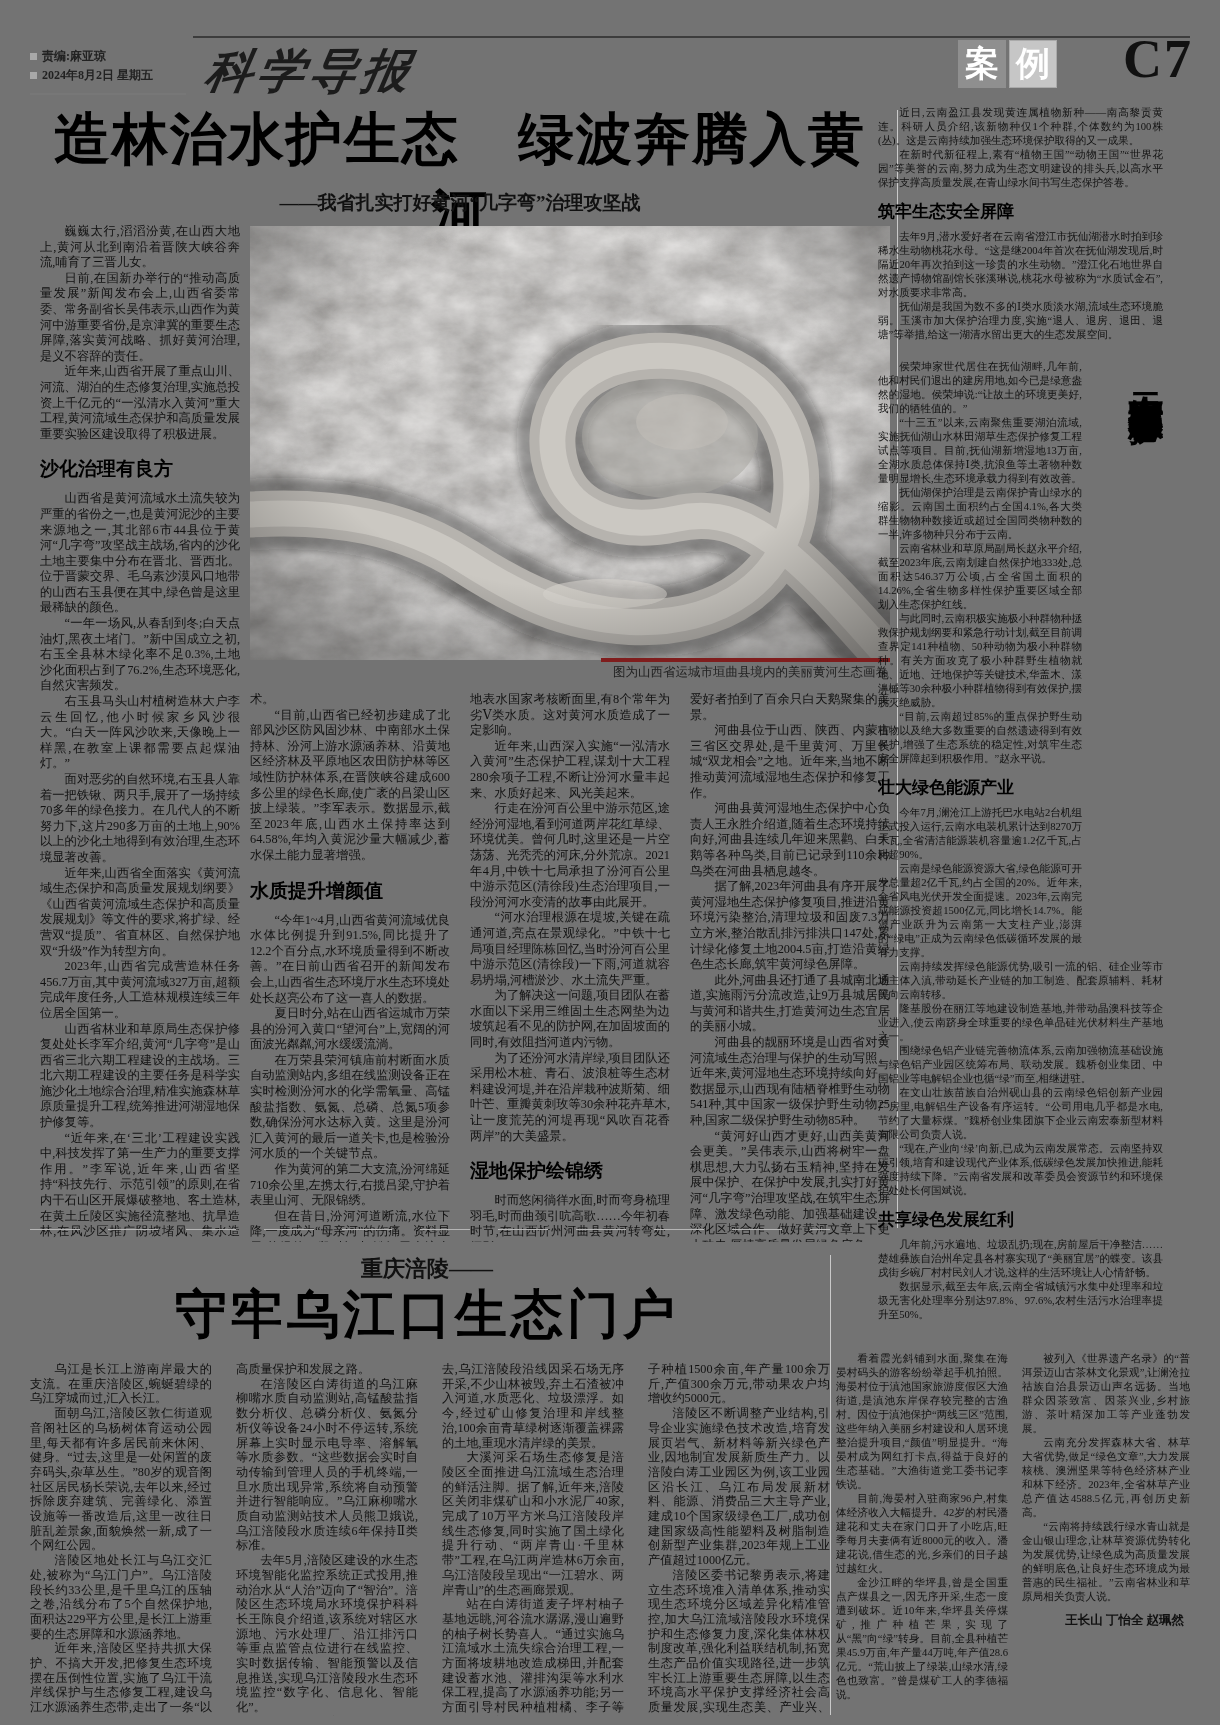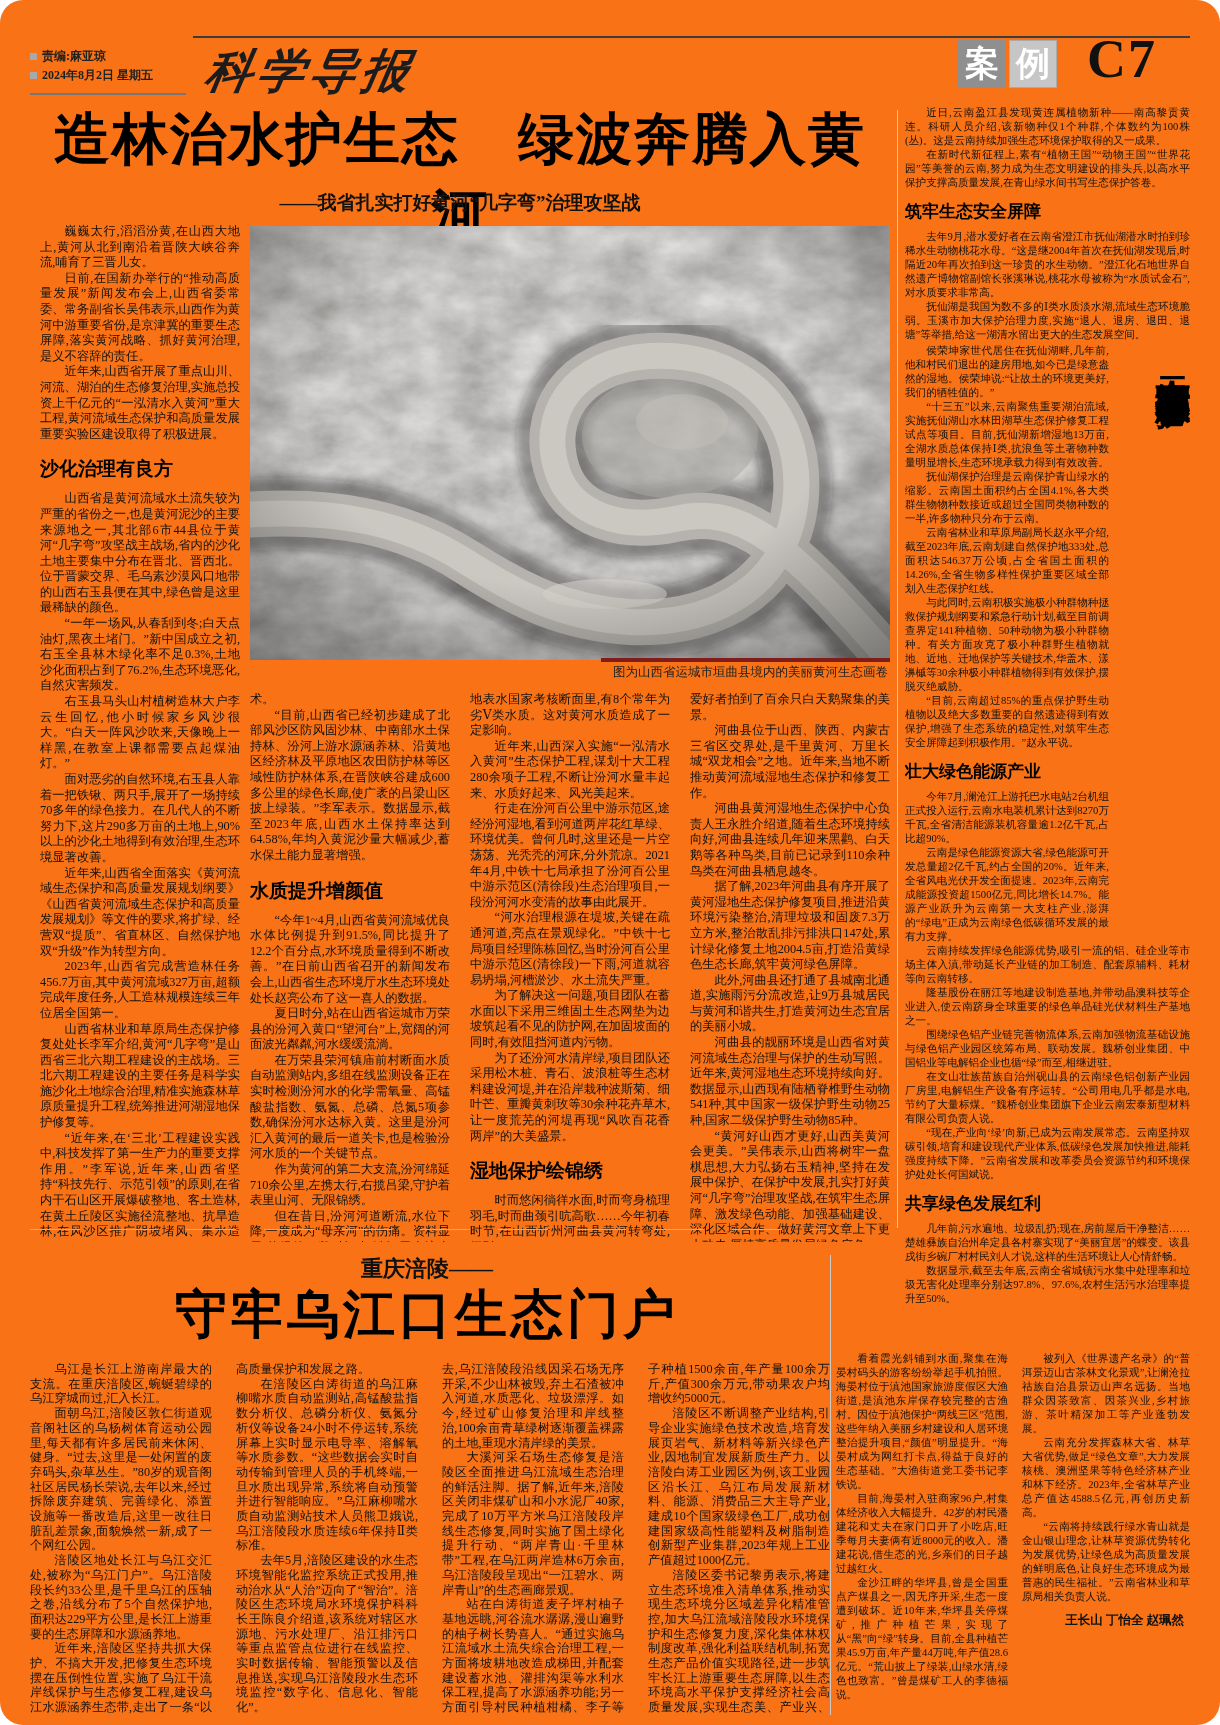--- a/index.html
+++ b/index.html
@@ -1,33 +1,33 @@
 <!DOCTYPE html>
 <html><head>
 <meta charset="utf-8">
 <style>
   html,body{margin:0;padding:0;background:#ffffff;}
-  .page{position:relative;width:1220px;height:1725px;background:#f97316;overflow:hidden;
-        font-family:"Liberation Serif","DejaVu Serif",serif;color:#111;border-radius:23px;}
+  .page{position:relative;width:1220px;height:1725px;background:#737373;overflow:hidden;
+        font-family:"Liberation Serif","DejaVu Serif",serif;color:#111;}
   .sans{font-family:"Liberation Sans","DejaVu Sans",sans-serif;}
 
   
   .top-rule{position:absolute;left:193px;top:36px;width:997px;height:2px;background:#3c3c3c;}
   .ed-block{position:absolute;left:30px;top:46px;width:156px;border-bottom:2px solid #777;
             padding-bottom:7px;font-size:12px;font-weight:bold;color:#222;}
   .ed-line{display:flex;align-items:center;margin:2px 0;}
   .sq{display:inline-block;width:7px;height:7px;background:#a9a9a9;margin-right:5px;flex:0 0 auto;}
   .masthead{position:absolute;left:206px;top:40px;font-size:47px;font-weight:bold;font-style:italic;
             letter-spacing:5px;transform:skewX(-10deg);color:#1c1c1c;}
   .badges{position:absolute;left:958px;top:40px;display:flex;gap:3px;}
   .badge{width:48px;height:48px;display:flex;align-items:center;justify-content:center;
          font-size:34px;font-weight:bold;color:#fff;}
   .b1{background:#8f8f8f;}
   .b2{background:#c6c6c6;border:1px solid #aaa;box-sizing:border-box;}
-  .page-no{position:absolute;left:1087px;top:28px;font-size:54px;font-weight:bold;letter-spacing:2px;text-align:center;}
+  .page-no{position:absolute;left:1123px;top:28px;font-size:54px;font-weight:bold;letter-spacing:2px;text-align:center;}
 
   
   .m-headline{position:absolute;left:30px;top:102px;width:860px;text-align:center;
               font-size:56px;font-weight:900;letter-spacing:2px;color:#000;}
   .m-subhead{position:absolute;left:30px;top:190px;width:860px;text-align:center;
              font-size:19px;font-weight:bold;}
   .photo{position:absolute;left:250px;top:226px;width:640px;height:434px;overflow:hidden;background:#7b7975;}
   .photo-cap{position:absolute;left:250px;top:664px;width:640px;text-align:right;font-size:12.5px;color:#222;}
   .photo-cap span{border-top:4px solid #7f1d1d;padding:3px 2px 0 12px;}
 
@@ -38,24 +38,24 @@
   .col-head{font-family:"Liberation Sans","DejaVu Sans",sans-serif;font-weight:800;
             font-size:19px;margin:14px 0 9px 0;text-indent:0;color:#000;}
   .byline{text-align:right;font-weight:bold;margin:8px 6px 0 0;font-size:12.5px;}
 
   #mcol1{left:40px;top:224px;height:1016px;}
   #mcol2{left:250px;top:692px;height:550px;}
   #mcol3{left:470px;top:692px;height:550px;}
   #mcol4{left:690px;top:692px;height:550px;}
 
   
-  .rail{position:absolute;left:905px;top:106px;width:285px;height:1240px;overflow:hidden;}
+  .rail{position:absolute;left:878px;top:106px;width:285px;height:1240px;overflow:hidden;}
   .rail .para{font-size:10.6px;line-height:14px;}
   .rail .col-head{font-size:17px;margin:10px 0 7px 0;}
-  .rail-split{display:flex;gap:12px;margin-top:2px;justify-content:center;}
+  .rail-split{display:flex;gap:12px;margin-top:18px;justify-content:center;}
   .rail-narrow{width:204px;flex:0 0 auto;}
   .v-head{flex:1;writing-mode:vertical-rl;text-orientation:upright;font-size:35px;font-weight:900;
           line-height:1.0;height:588px;margin:6px auto 0;letter-spacing:1px;color:#000;
           font-family:"Liberation Serif","DejaVu Serif",serif;}
   .vrule{position:absolute;width:1px;background:#c9c9c9;}
   #vrule-main{left:897px;top:110px;height:1118px;}
   #vrule-bottom{left:830px;top:1255px;height:460px;}
   .seg-divider{position:absolute;left:30px;top:1229px;width:800px;height:1px;
                background:repeating-linear-gradient(90deg,#b5b5b5 0 50px,transparent 50px 78px);}
 

